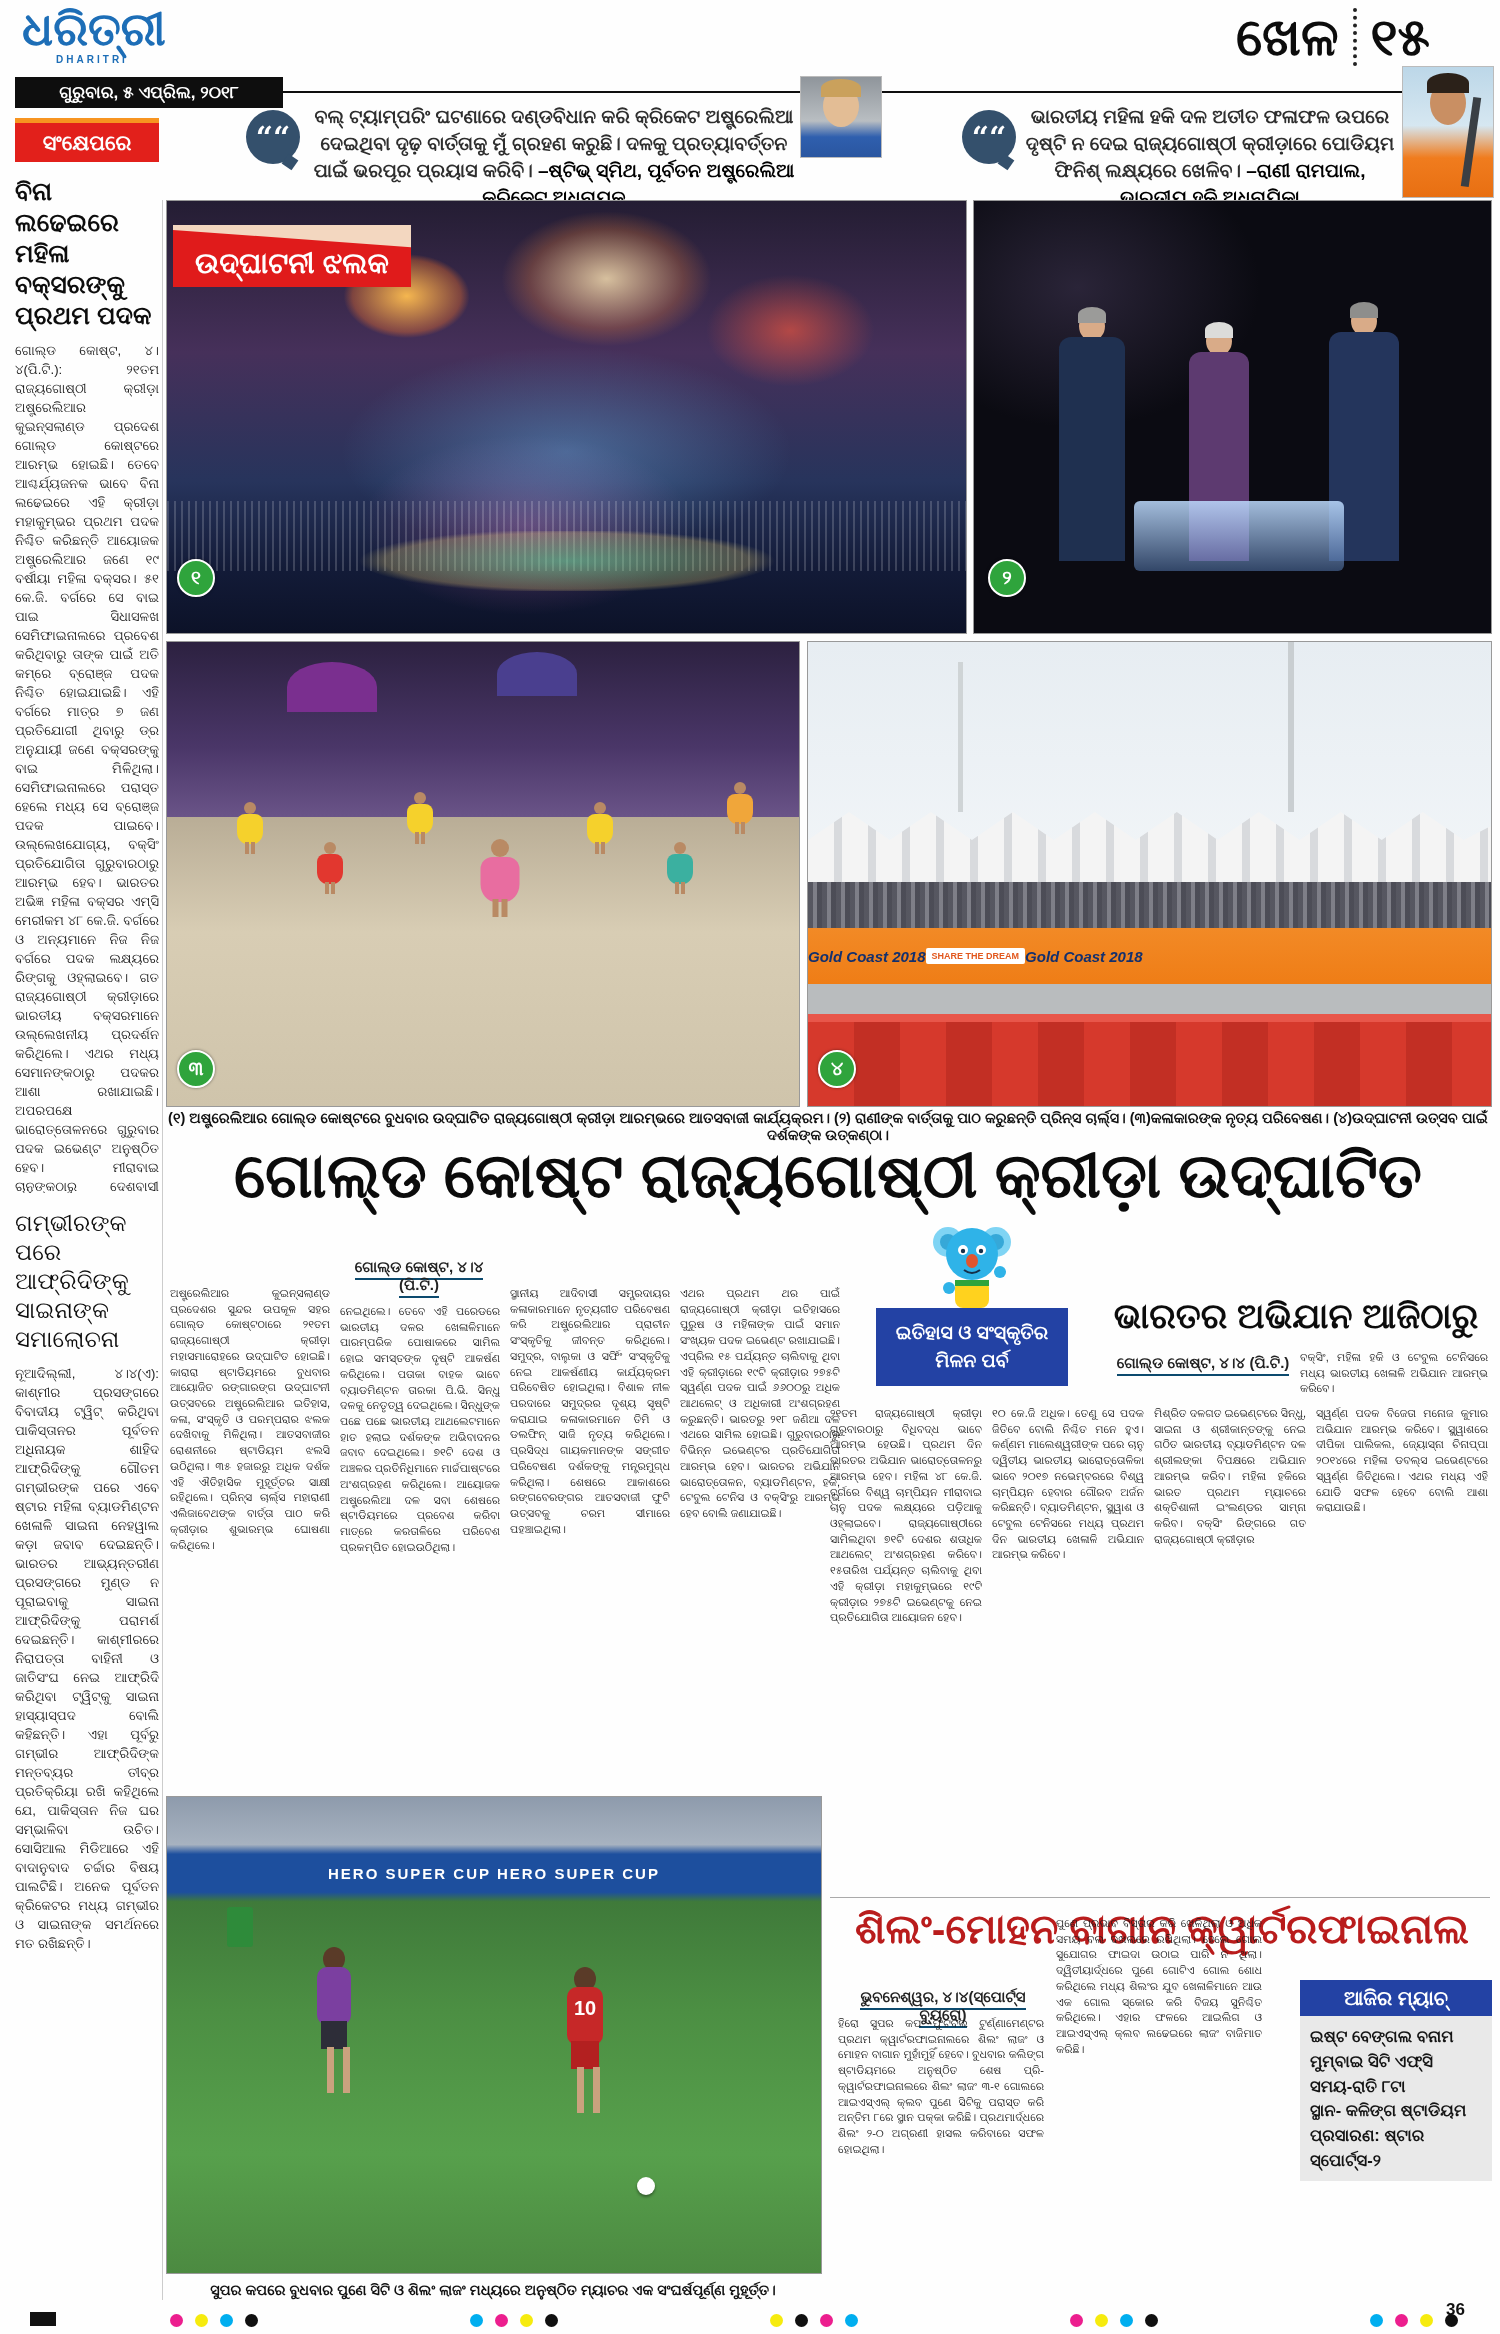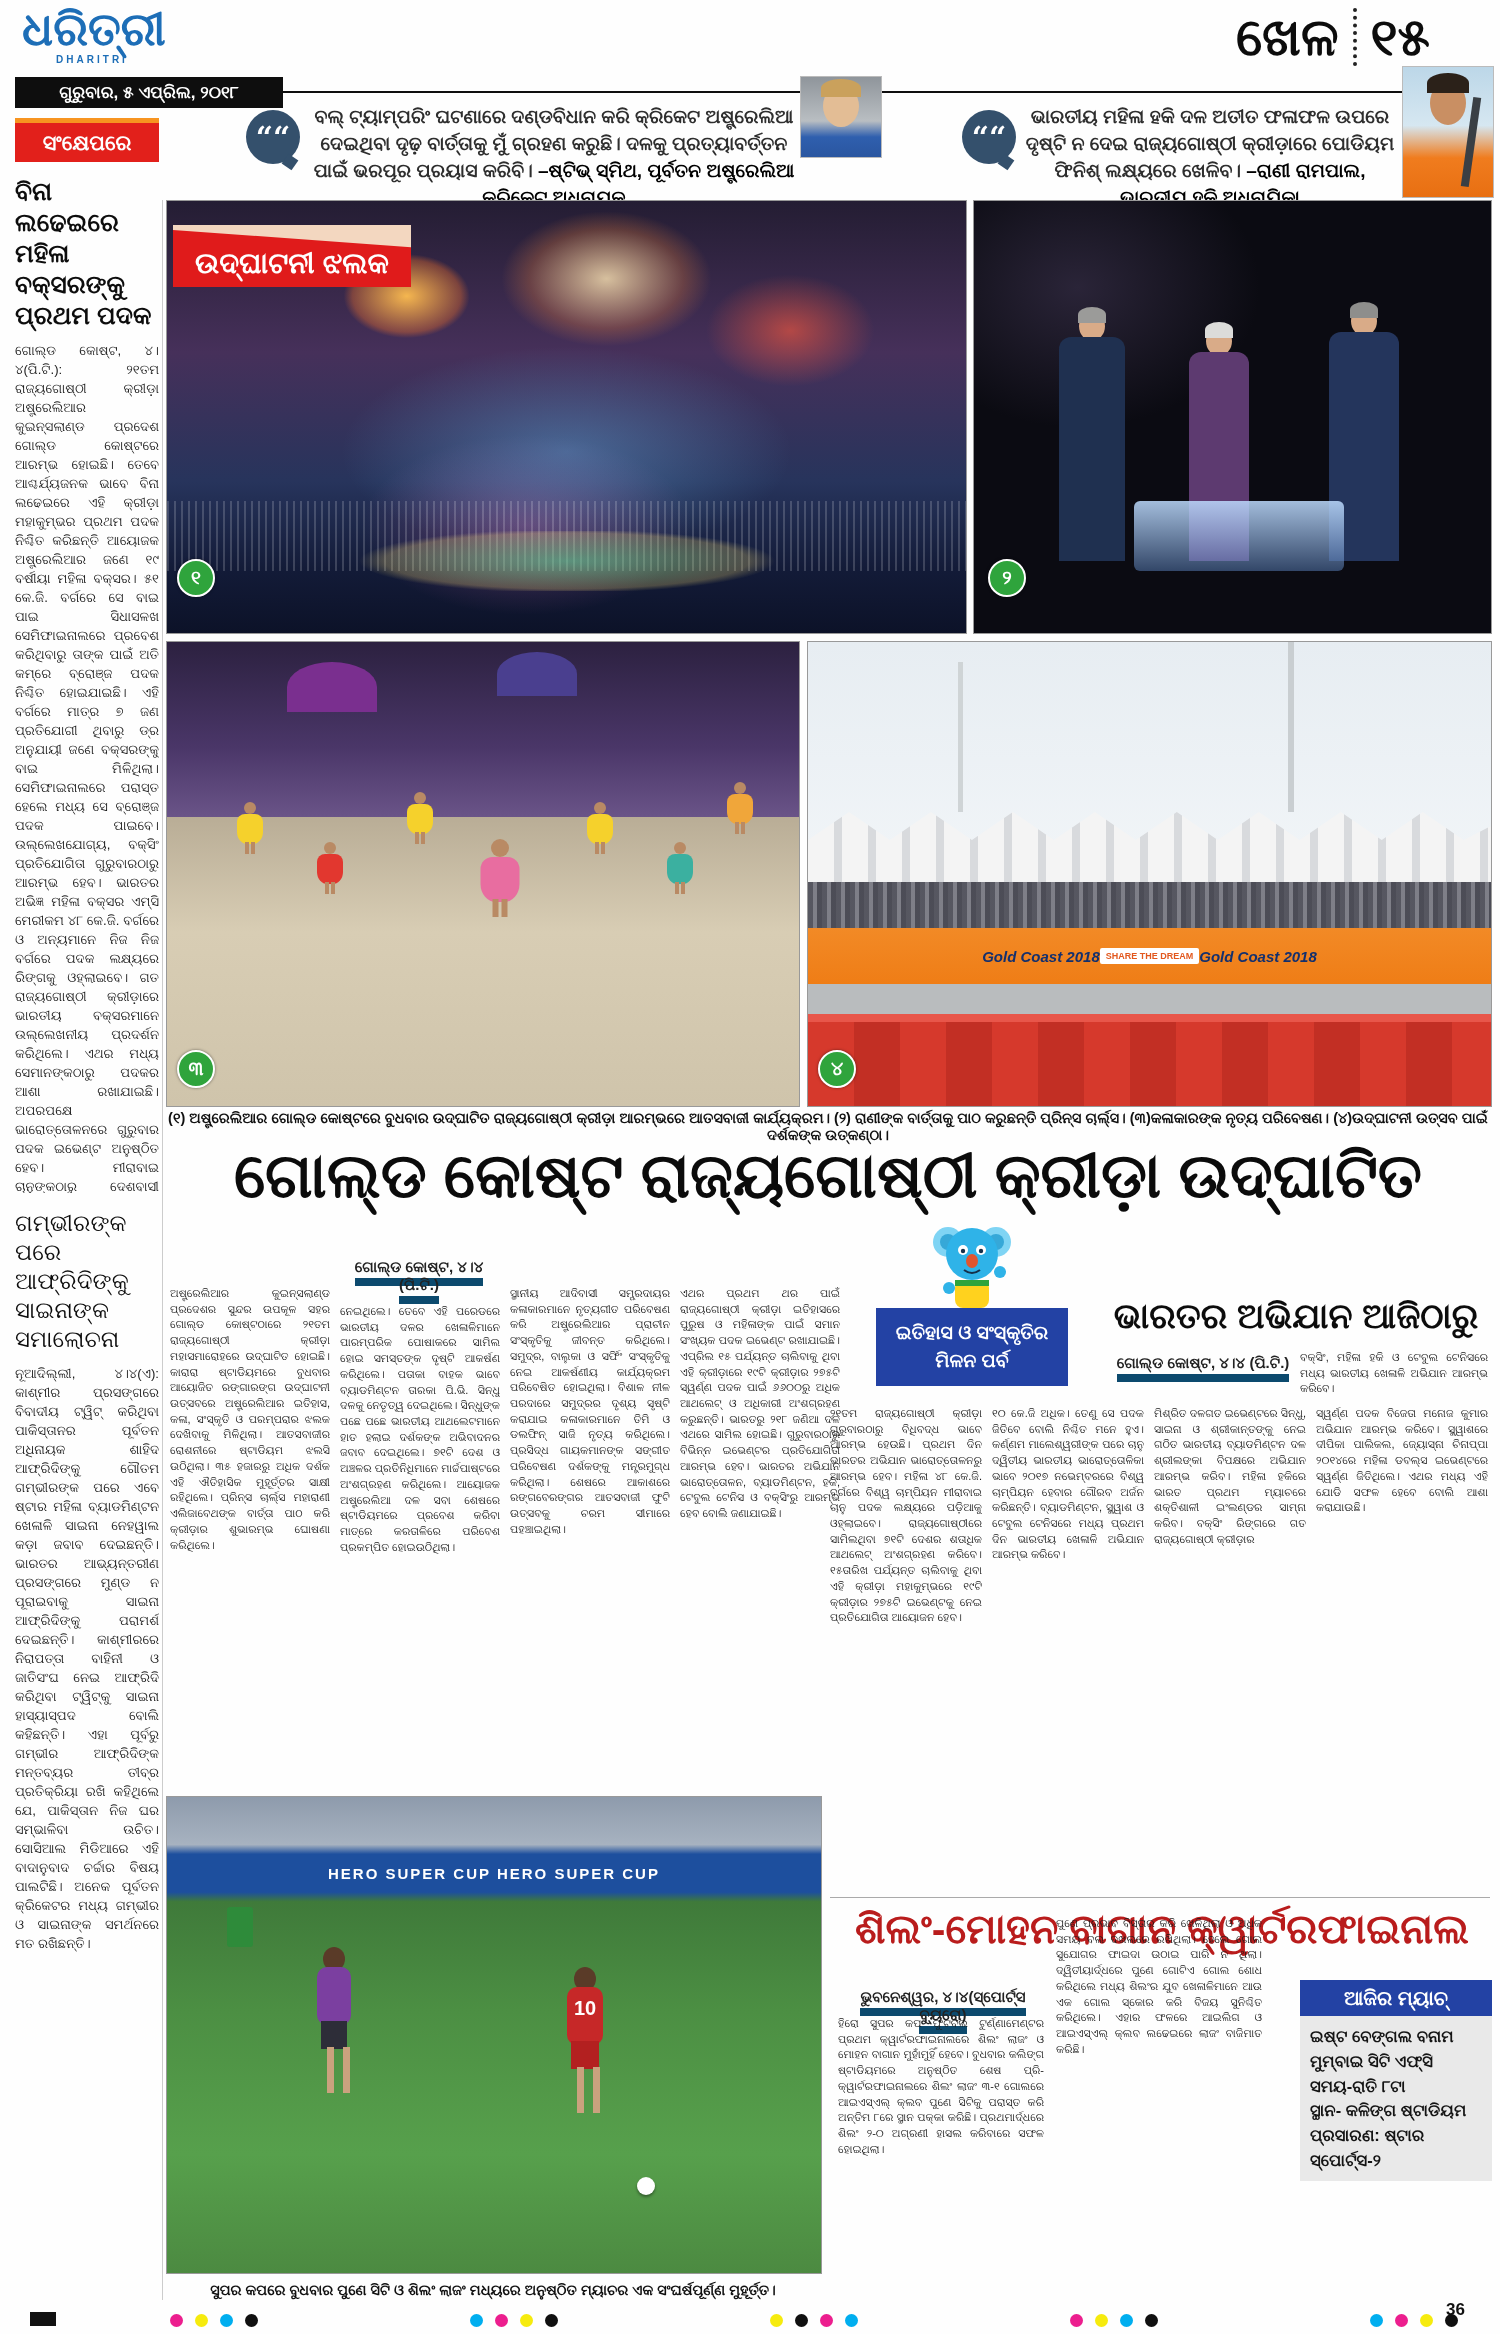--- a/index.html
+++ b/index.html
@@ -30,21 +30,21 @@
   .photo{border:1px solid #999;overflow:hidden;}
   .badge{width:34px;height:34px;border-radius:50%;background:#2fa43c;border:2px solid #fff;color:#fff;
          font-size:19px;font-weight:800;display:flex;align-items:center;justify-content:center;box-shadow:0 0 3px rgba(0,0,0,.5);}
   .banner-wrap{background:#f3d7c0;}
   .banner-red{position:absolute;inset:0;background:#e01b1b;clip-path:polygon(0 8%,100% 36%,100% 100%,0 100%);
               display:flex;align-items:flex-end;justify-content:center;color:#fff;font-size:29px;font-weight:800;padding-bottom:6px;}
   .collage-cap{font-size:14.5px;font-weight:800;text-align:center;color:#101010;}
   
   .main-head{font-size:62px;font-weight:800;text-align:center;color:#0b0b0b;white-space:nowrap;line-height:1.1;}
   .dateline{font-size:15px;font-weight:800;text-align:center;color:#222;}
-  .dateline span{border-bottom:8px solid #0c4a6e;padding-bottom:3px;margin-top:44px;}
+  .dateline span{border-bottom:2px solid #0c4a6e;padding-bottom:3px;margin-top:44px;}
   .ncol{font-size:11px;line-height:1.43;text-align:justify;color:#1b1b1b;overflow:hidden;}
   .infobox{background:#2342a4;color:#fff;text-align:center;font-weight:800;font-size:19px;line-height:1.5;display:flex;flex-direction:column;justify-content:center;}
   .sub-head{font-size:35px;font-weight:800;text-align:center;white-space:nowrap;color:#0c0c0c;}
   .fb-head{font-size:41px;font-weight:800;text-align:center;white-space:nowrap;color:#b91c1c;}
   .matchbox-head{background:#2342a4;color:#fff;font-size:20px;font-weight:800;text-align:center;line-height:36px;height:36px;}
   .matchbox-body{background:#e9e9e9;padding:8px 10px;font-size:16.5px;font-weight:800;color:#141414;line-height:1.5;}
   .pgnum{font-size:17px;font-weight:700;color:#111;}
   .reg{display:flex;gap:12px;}
   .reg i{width:13px;height:13px;border-radius:50%;display:block;}
   
@@ -62,21 +62,21 @@
   .fig .body{position:absolute;left:0;right:0;top:26px;bottom:0;border-radius:12px 12px 0 0;}
   .ph3-sand{background:linear-gradient(180deg,#b9ad96,#d8cdb4 40%,#cfc4ab);}
   .ph3-top{background:linear-gradient(180deg,#2c2140,#4a3668 60%,#6a5488);}
   .dancer{position:absolute;width:26px;height:52px;}
   .dancer .dh{position:absolute;top:0;left:7px;width:12px;height:12px;border-radius:50%;background:#b98a64;}
   .dancer .db{position:absolute;top:12px;left:0;width:26px;height:30px;border-radius:8px 8px 40% 40%;}
   .dancer .dl{position:absolute;top:40px;left:8px;width:4px;height:12px;background:#b98a64;box-shadow:6px 0 0 #b98a64;}
   .ph4-sky{background:linear-gradient(180deg,#e7edf2,#f5f8fa 70%,#eef1f3);}
   .tents{background:repeating-linear-gradient(90deg,#f4f4f4 0 26px,#d8dadd 26px 34px);}
   .crowdrow{background:repeating-linear-gradient(90deg,#3b3b46 0 5px,#6a6a74 5px 9px,#2f2f3a 9px 14px);opacity:.85;}
-  .gc-banner{background:linear-gradient(180deg,#f28a26,#ef7d16);color:#13306e;font-weight:800;display:flex;align-items:center;justify-content:center;font-size:15px;}
+  .gc-banner{background:linear-gradient(180deg,#f28a26,#ef7d16);color:#13306e;font-weight:800;display:flex;align-items:center;justify-content:flex-start;font-size:15px;}
   .barrier{background:repeating-linear-gradient(90deg,#d6392c 0 46px,#c22f24 46px 92px);}
   .barrier:before{content:"";position:absolute;left:0;right:0;top:0;height:8px;background:#e8564a;}
   .ph5{background:linear-gradient(180deg,#8e9bac 0%,#a7b2c0 10%,#1d4f9e 12%,#1d4f9e 20%,#3f7a3a 22%,#4c8f43 45%,#57a04c 75%,#4c8a41 100%);}
   .boardtxt{color:#fff;font-weight:800;font-size:15px;letter-spacing:2px;display:flex;gap:40px;justify-content:center;align-items:center;}
   .player{position:absolute;}
   .player .phd{position:absolute;left:50%;transform:translateX(-50%);top:0;width:22px;height:24px;border-radius:50%;background:#5a3b28;}
   .player .pbody{position:absolute;left:0;right:0;top:20px;height:58px;border-radius:10px;}
   .player .pshorts{position:absolute;left:4px;right:4px;top:74px;height:28px;}
   .player .plegs{position:absolute;left:10px;top:100px;width:7px;height:46px;background:#caa27e;box-shadow:16px 0 0 #caa27e;}
   .pnum{position:absolute;left:0;right:0;top:30px;text-align:center;color:#fff;font-weight:800;font-size:20px;}

